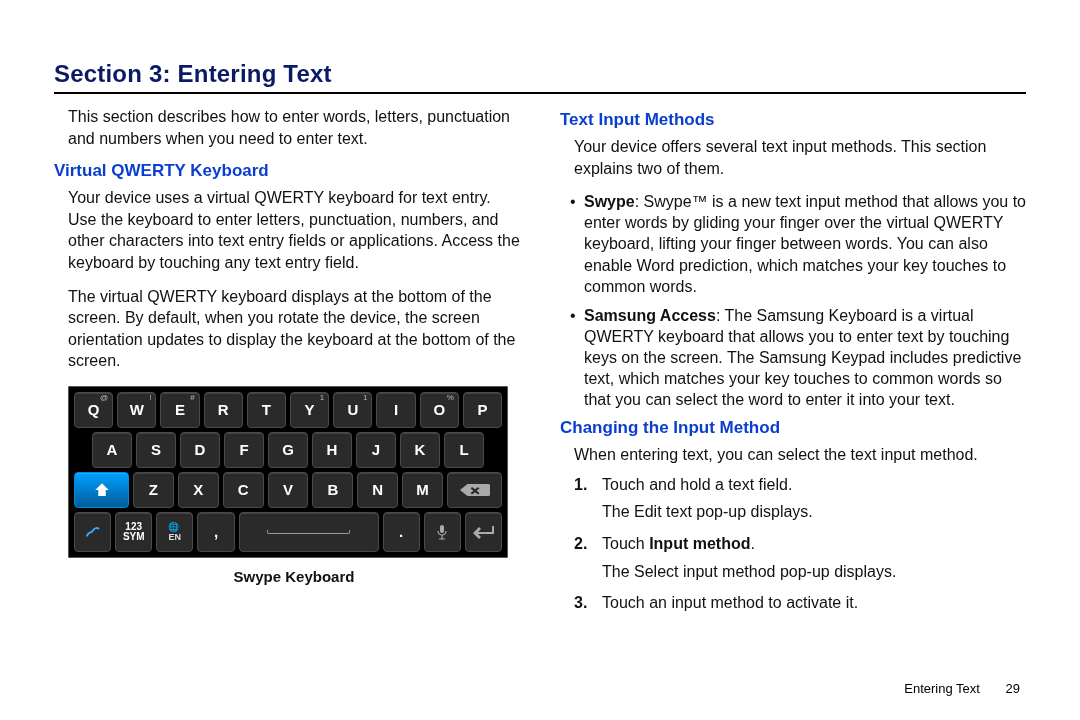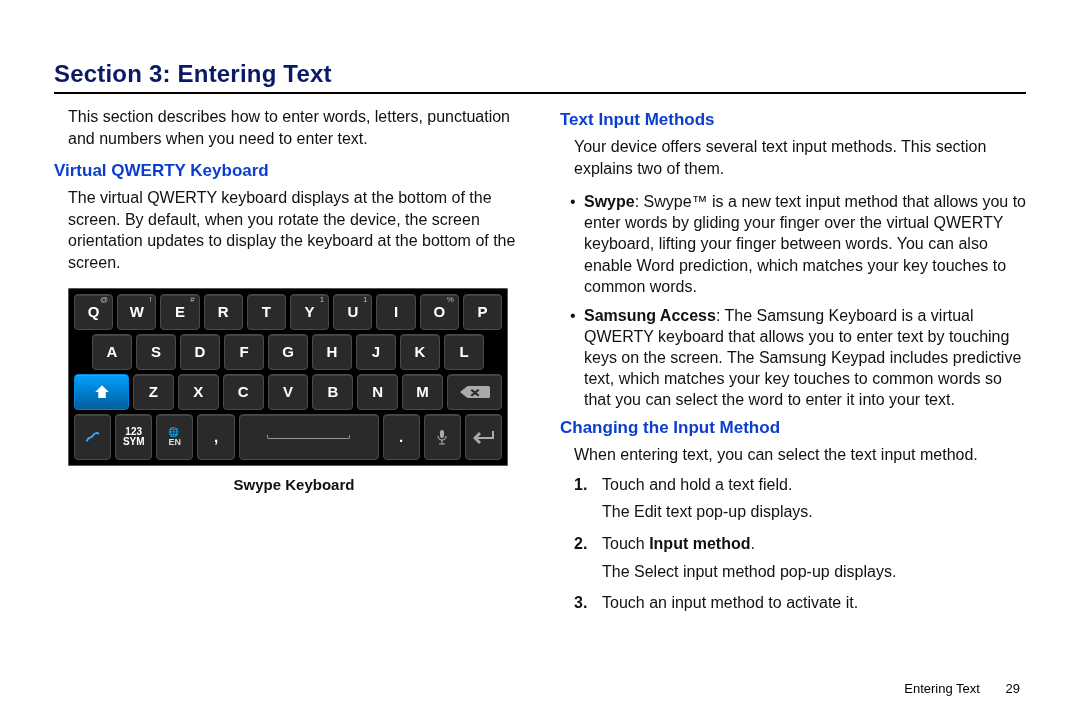--- a/index.html
+++ b/index.html
@@ -129,21 +129,21 @@
     border-color:#0088dd;
   }
   .key-shift svg { width:18px; height:18px; fill:#fff; }
   .key-back { flex: 0 0 55px; }
   .key-back svg { width:30px; height:14px; fill:#aaa; }
   .key-space { flex: 0 0 140px; }
   .key-space .bar {
     width: 60%; height: 4px; border:1px solid #999; border-top:none; border-radius:0 0 2px 2px;
   }
   .key-sym .letter { font-size:10px; line-height:1; text-align:center; }
-  .r4 .key { height:46px; }
+  .r4 .key { height:40px; }
   .key-swype svg { width:18px; height:18px; fill:none; stroke:#3aa7ff; stroke-width:2.5; }
   .key-globe .letter { font-size:9px; color:#ddd; }
   .key-mic svg { width:12px; height:16px; fill:#aaa; }
   .key-enter svg { width:22px; height:14px; fill:#aaa; }
   .kb-caption {
     text-align:center;
     font-weight:700;
     font-size:15px;
     margin-top:10px;
   }
@@ -162,20 +162,21 @@
 
 <h1 class="section-title">Section 3: Entering Text</h1>
 <hr class="rule">
 
 <div class="columns">
 
   <div class="col">
     <p class="intro">This section describes how to enter words, letters, punctuation and numbers when you need to enter text.</p>
 
     <div class="h3">Virtual QWERTY Keyboard</div>
+    <p class="body">Your device uses a virtual QWERTY keyboard for text entry. Use the keyboard to enter letters, punctuation, numbers, and other characters into text entry fields or applications. Access the keyboard by touching any text entry field.</p>
     <p class="body">The virtual QWERTY keyboard displays at the bottom of the screen. By default, when you rotate the device, the screen orientation updates to display the keyboard at the bottom of the screen.</p>
 
     <div class="kb-wrap">
       <div class="kb">
         <div class="kb-row" id="kbrow1">
             <div class="key">
               <span class="letter">Q</span>
               <span class="sup">@</span>
             </div>
             <div class="key">

